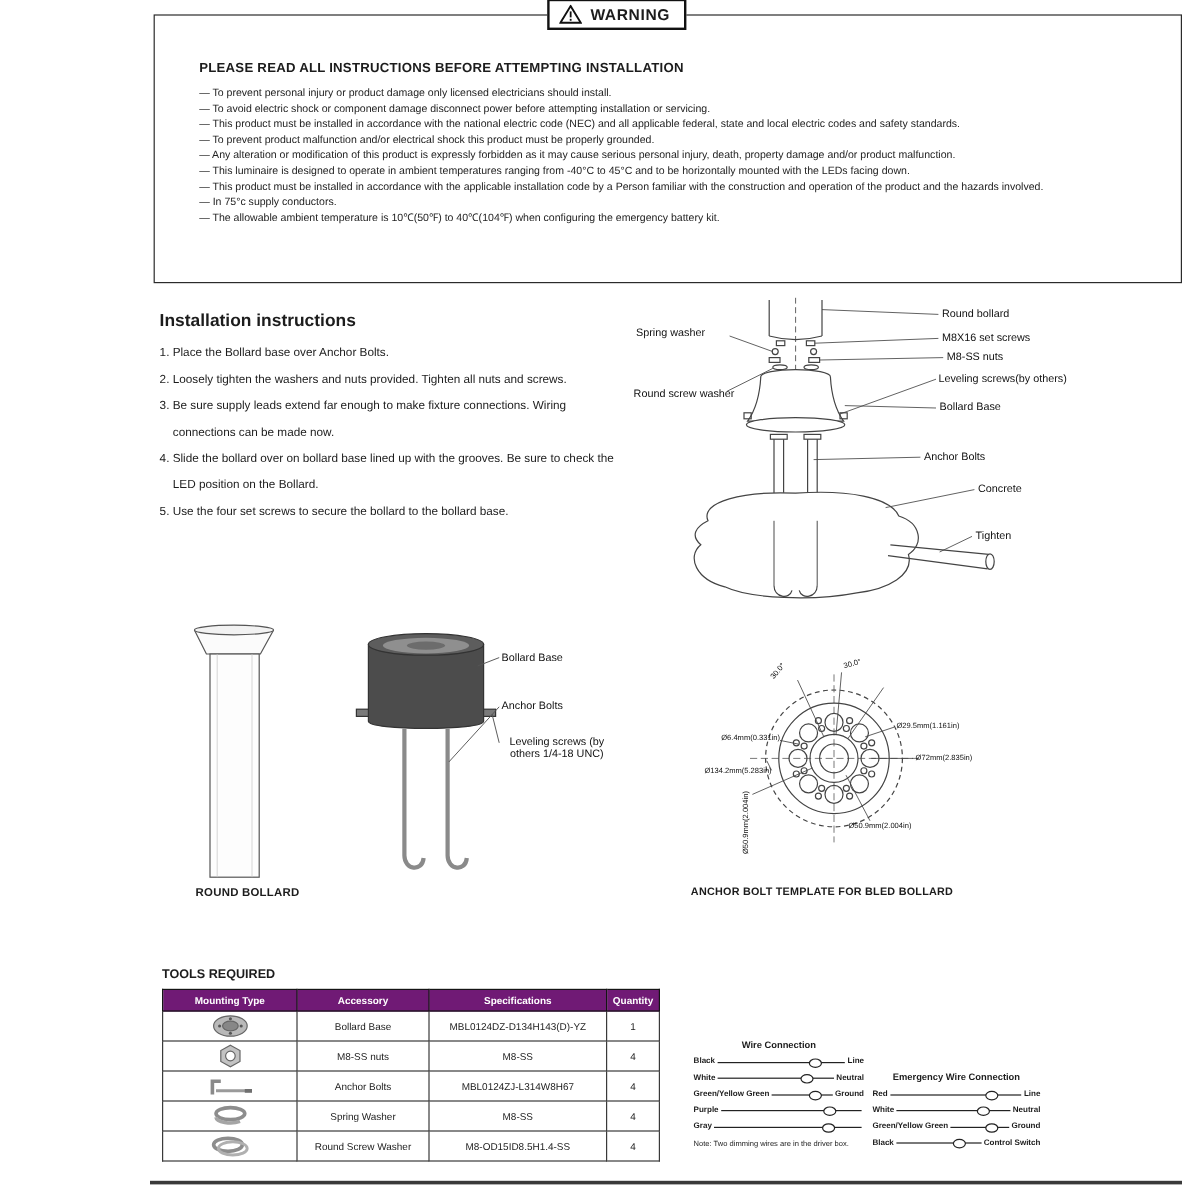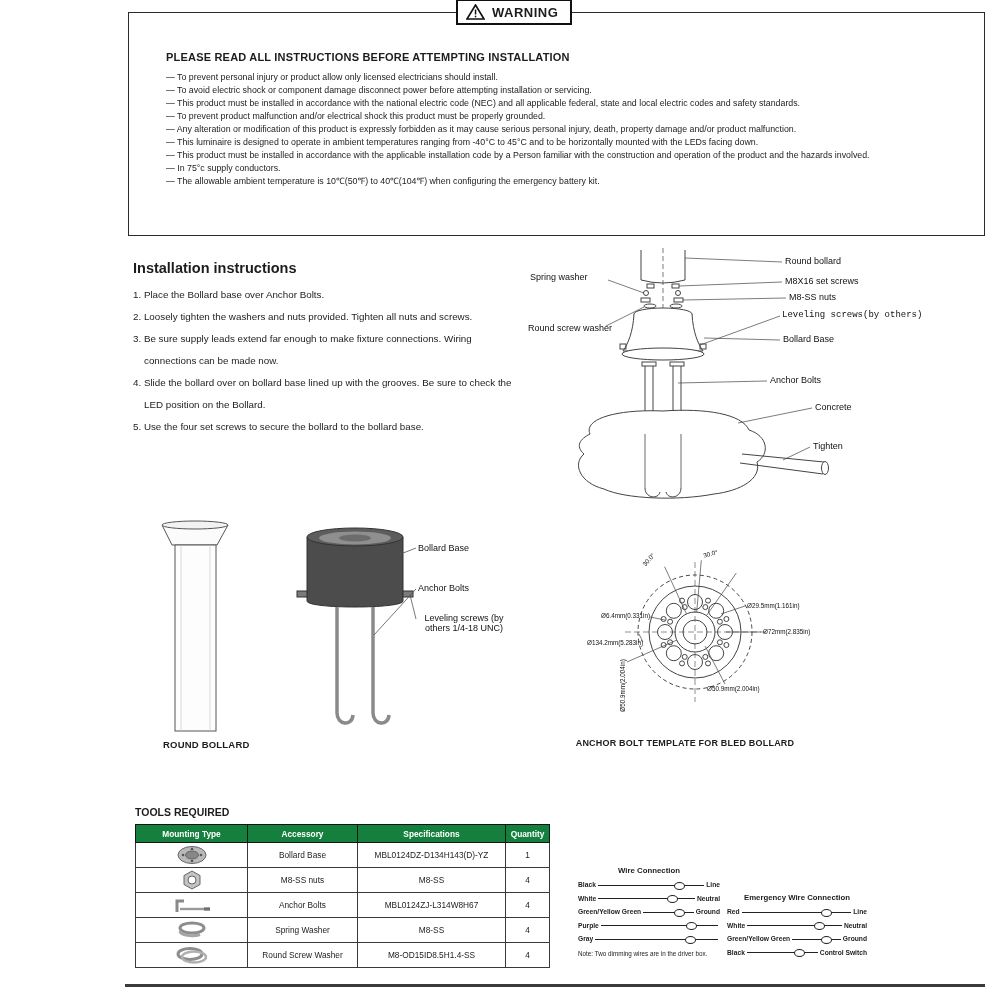--- a/index.html
+++ b/index.html
@@ -29,21 +29,21 @@
 
   .bollard-fig { position:absolute; left:140px; top:515px; width:400px; height:245px; }
   .fig-caption { position:absolute; font-size:9.5px; font-weight:bold; letter-spacing:.2px; }
 
   .template-fig { position:absolute; left:555px; top:542px; width:300px; height:210px; }
   .dim-label { position:absolute; font-size:6.3px; white-space:nowrap; color:#111; }
 
   
   .tools-title { position:absolute; left:135px; top:806px; font-size:10.5px; font-weight:bold; }
   .tools-table { position:absolute; left:135px; top:824px; border-collapse:collapse; font-size:8.3px; }
-  .tools-table th { background:#15803d; color:#fff; font-weight:bold; border:1px solid #141414; height:18px; padding:0 3px; }
+  .tools-table th { background:#701a75; color:#fff; font-weight:bold; border:1px solid #141414; height:18px; padding:0 3px; }
   .tools-table td { border:1px solid #3a3a3a; text-align:center; height:25px; padding:0 3px; }
   .col-mount { width:112px; } .col-acc { width:110px; } .col-spec { width:148px; } .col-qty { width:44px; }
   .icon-cell svg { display:block; margin:0 auto; }
 
   
   .wirebox { position:absolute; font-size:6.7px; }
   .wire-title { font-weight:bold; font-size:7.8px; text-align:center; margin-bottom:3px; }
   .wire-row { display:flex; align-items:center; height:13.5px; font-weight:bold; }
   .wire-name { white-space:nowrap; padding-right:2px; }
   .wire-line { flex:1; position:relative; height:8px; }
@@ -64,21 +64,21 @@
     <div class="warning-badge">
       <svg width="19" height="16" viewBox="0 0 19 16">
         <polygon points="9.5,1 18,15 1,15" fill="#fff" stroke="#111" stroke-width="1.6"></polygon>
         <rect x="8.8" y="5.5" width="1.5" height="5" fill="#111"></rect>
         <rect x="8.8" y="11.7" width="1.5" height="1.6" fill="#111"></rect>
       </svg>
       <span>WARNING</span>
     </div>
     <div class="warning-heading">PLEASE READ ALL INSTRUCTIONS BEFORE ATTEMPTING INSTALLATION</div>
     <div class="warning-items">
-      <div class="witem">— To prevent personal injury or product allow only licensed electricians should install.</div>
+      <div class="witem">— To prevent personal injury or product damage only licensed electricians should install.</div>
       <div class="witem">— To avoid electric shock or component damage disconnect power before attempting installation or servicing.</div>
       <div class="witem">— This product must be installed in accordance with the national electric code (NEC) and all applicable federal, state and local electric codes and safety standards.</div>
       <div class="witem">— To prevent product malfunction and/or electrical shock this product must be properly grounded.</div>
       <div class="witem">— Any alteration or modification of this product is expressly forbidden as it may cause serious personal injury, death, property damage and/or product malfunction.</div>
       <div class="witem">— This luminaire is designed to operate in ambient temperatures ranging from -40°C to 45°C and to be horizontally mounted with the LEDs facing down.</div>
       <div class="witem">— This product must be installed in accordance with the applicable installation code by a Person familiar with the construction and operation of the product and the hazards involved.</div>
       <div class="witem">— In 75°c supply conductors.</div>
       <div class="witem">— The allowable ambient temperature is 10℃(50℉) to 40℃(104℉) when configuring the emergency battery kit.</div>
     </div>
   </div>
@@ -138,21 +138,21 @@
           <line x1="116" y1="45" x2="80" y2="32"></line>
           <line x1="116" y1="59" x2="78" y2="78"></line>
         </g>
       </g>
     </svg>
     <div class="fig-label" style="left:2px; top:24px;">Spring washer</div>
     <div class="fig-label" style="left:0px; top:75px;">Round screw washer</div>
     <div class="fig-label" style="left:257px; top:8px;">Round bollard</div>
     <div class="fig-label" style="left:257px; top:28px;">M8X16 set screws</div>
     <div class="fig-label" style="left:261px; top:44px;">M8-SS nuts</div>
-    <div class="fig-label" style="left:254px; top:62px;font-family:Liberation Mono, monospace;">Leveling screws(by others)</div>
+    <div class="fig-label" style="left:254px; top:62px;">Leveling screws(by others)</div>
     <div class="fig-label" style="left:255px; top:86px;">Bollard Base</div>
     <div class="fig-label" style="left:242px; top:127px;">Anchor Bolts</div>
     <div class="fig-label" style="left:287px; top:154px;">Concrete</div>
     <div class="fig-label" style="left:285px; top:193px;">Tighten</div>
   </div>
 
   <div class="bollard-fig">
     <svg width="400" height="245" viewBox="0 0 400 245">
       <g stroke="#555" stroke-width="1" fill="none">
         <path d="M22,10 L32,30 L77,30 L88,10" fill="#fbfbfb"></path>

